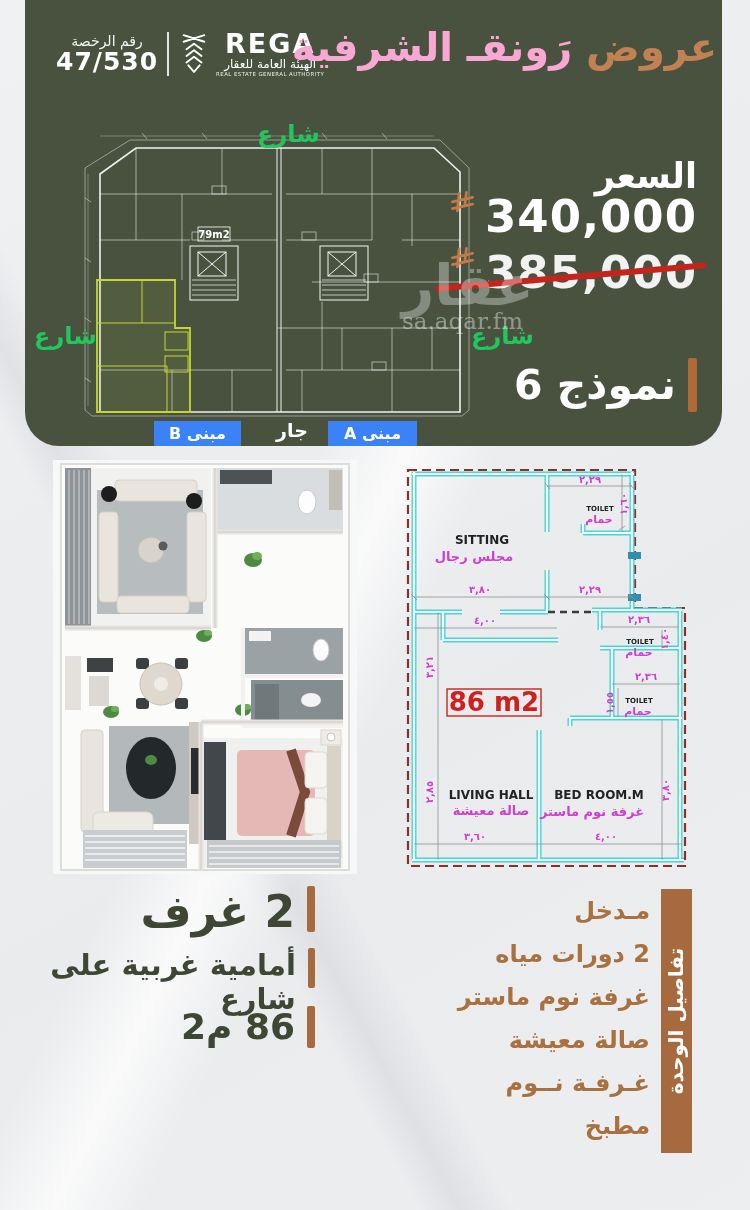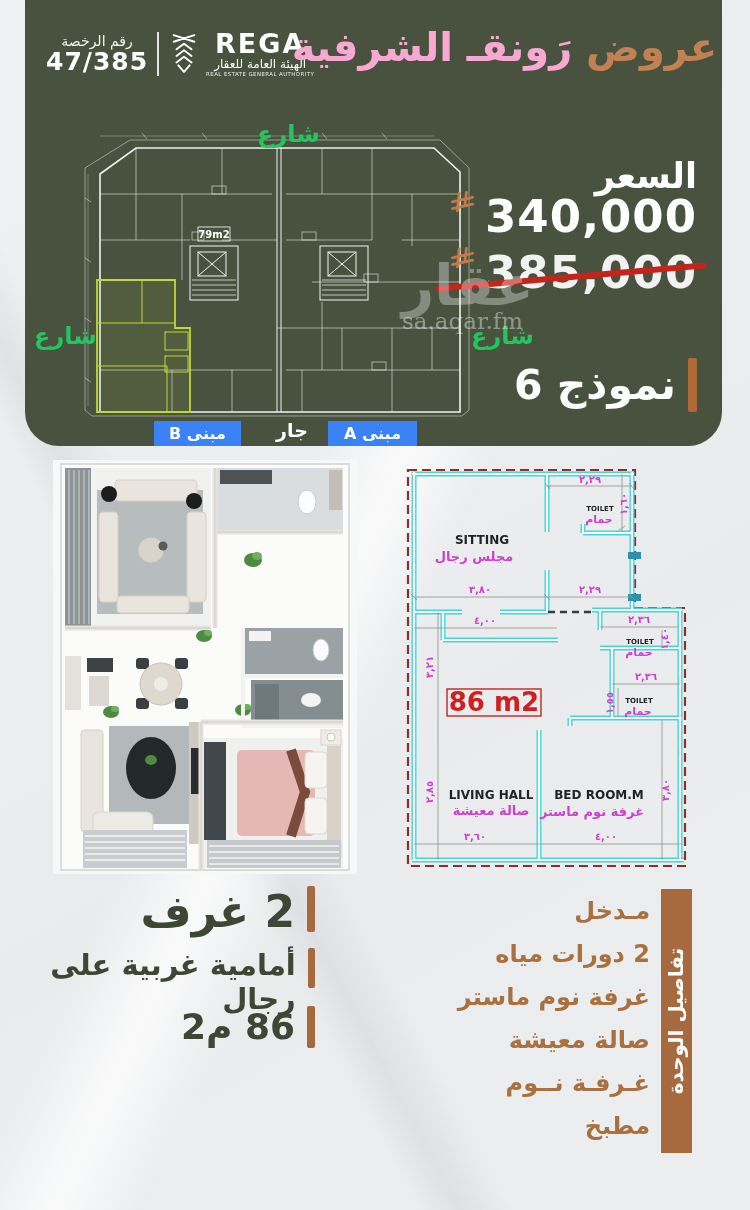--- a/index.html
+++ b/index.html
@@ -8,21 +8,21 @@
     font-family:"DejaVu Sans",sans-serif;
     background:
       linear-gradient(115deg, rgba(255,255,255,0) 40%, rgba(255,255,255,.75) 47%, rgba(255,255,255,0) 54%),
       linear-gradient(62deg, rgba(203,206,212,0) 30%, rgba(203,206,212,.40) 33%, rgba(203,206,212,0) 37%),
       linear-gradient(150deg,#f0f1f3 0%,#eaebed 60%,#eceef0 100%);
   }
   .abs{position:absolute;}
   
   .panel{left:25px;top:0;width:697px;height:446px;background:#49523f;border-radius:0 0 34px 34px;}
   
-  .license{left:21px;top:30px;display:flex;align-items:center;gap:9px;color:#fff;}
+  .license{left:31px;top:30px;display:flex;align-items:center;gap:9px;color:#fff;}
   .license .nums{text-align:center;direction:rtl;}
   .license .lbl{font-size:14px;opacity:.95;}
   .license .val{font-size:25px;font-weight:bold;letter-spacing:1px;line-height:1.05;}
   .license .sep{width:2px;height:44px;background:rgba(255,255,255,.85);}
   .rega{display:flex;align-items:center;gap:6px;text-align:center;}
   .rega .txt{line-height:1;}
   .rega .name{font-size:27px;font-weight:bold;letter-spacing:2px;}
   .rega .ar{font-size:12px;margin-top:1px;}
   .rega .en{font-size:5.4px;letter-spacing:.45px;margin-top:2px;opacity:.9;}
   
@@ -60,21 +60,21 @@
   .dlist{right:100px;top:890px;text-align:right;direction:rtl;color:#a8713f;font-size:24px;font-weight:bold;line-height:43px;}
 </style>
 </head>
 <body>
 
 <div class="abs panel">
 
   <div class="abs license">
     <div class="nums">
       <div class="lbl">رقم الرخصة</div>
-      <div class="val">47/385</div>
+      <div class="val">47/530</div>
     </div>
     <div class="sep"></div>
     <div class="rega">
       <svg width="32" height="42" viewBox="0 0 34 44">
         <g stroke="#fff" stroke-width="2" fill="none" stroke-linecap="round" stroke-linejoin="round">
           <path d="M6,9 L28,2 M28,9 L6,2"></path>
           <path d="M9,17 L17,11 L25,17"></path>
           <path d="M9,24 L17,18 L25,24"></path>
           <path d="M9,31 L17,25 L25,31"></path>
           <path d="M11,34 L17,41 L23,34"></path>
@@ -355,21 +355,21 @@
     <text x="94" y="249" text-anchor="middle" font-size="26" font-weight="bold" fill="#d01f1f">86 m2</text>
   </g>
 </svg>
 
 <div class="abs feat f1">
   <div class="bar"></div>
   <span>2 غرف</span>
 </div>
 <div class="abs feat f2">
   <div class="bar"></div>
-  <span>أمامية غربية على رجال</span>
+  <span>أمامية غربية على شارع</span>
 </div>
 <div class="abs feat f3">
   <div class="bar"></div>
   <span>86 م2</span>
 </div>
 
 <div class="abs dbar">
   <span>تفاصيل الوحدة</span>
 </div>
 <div class="abs dlist">

